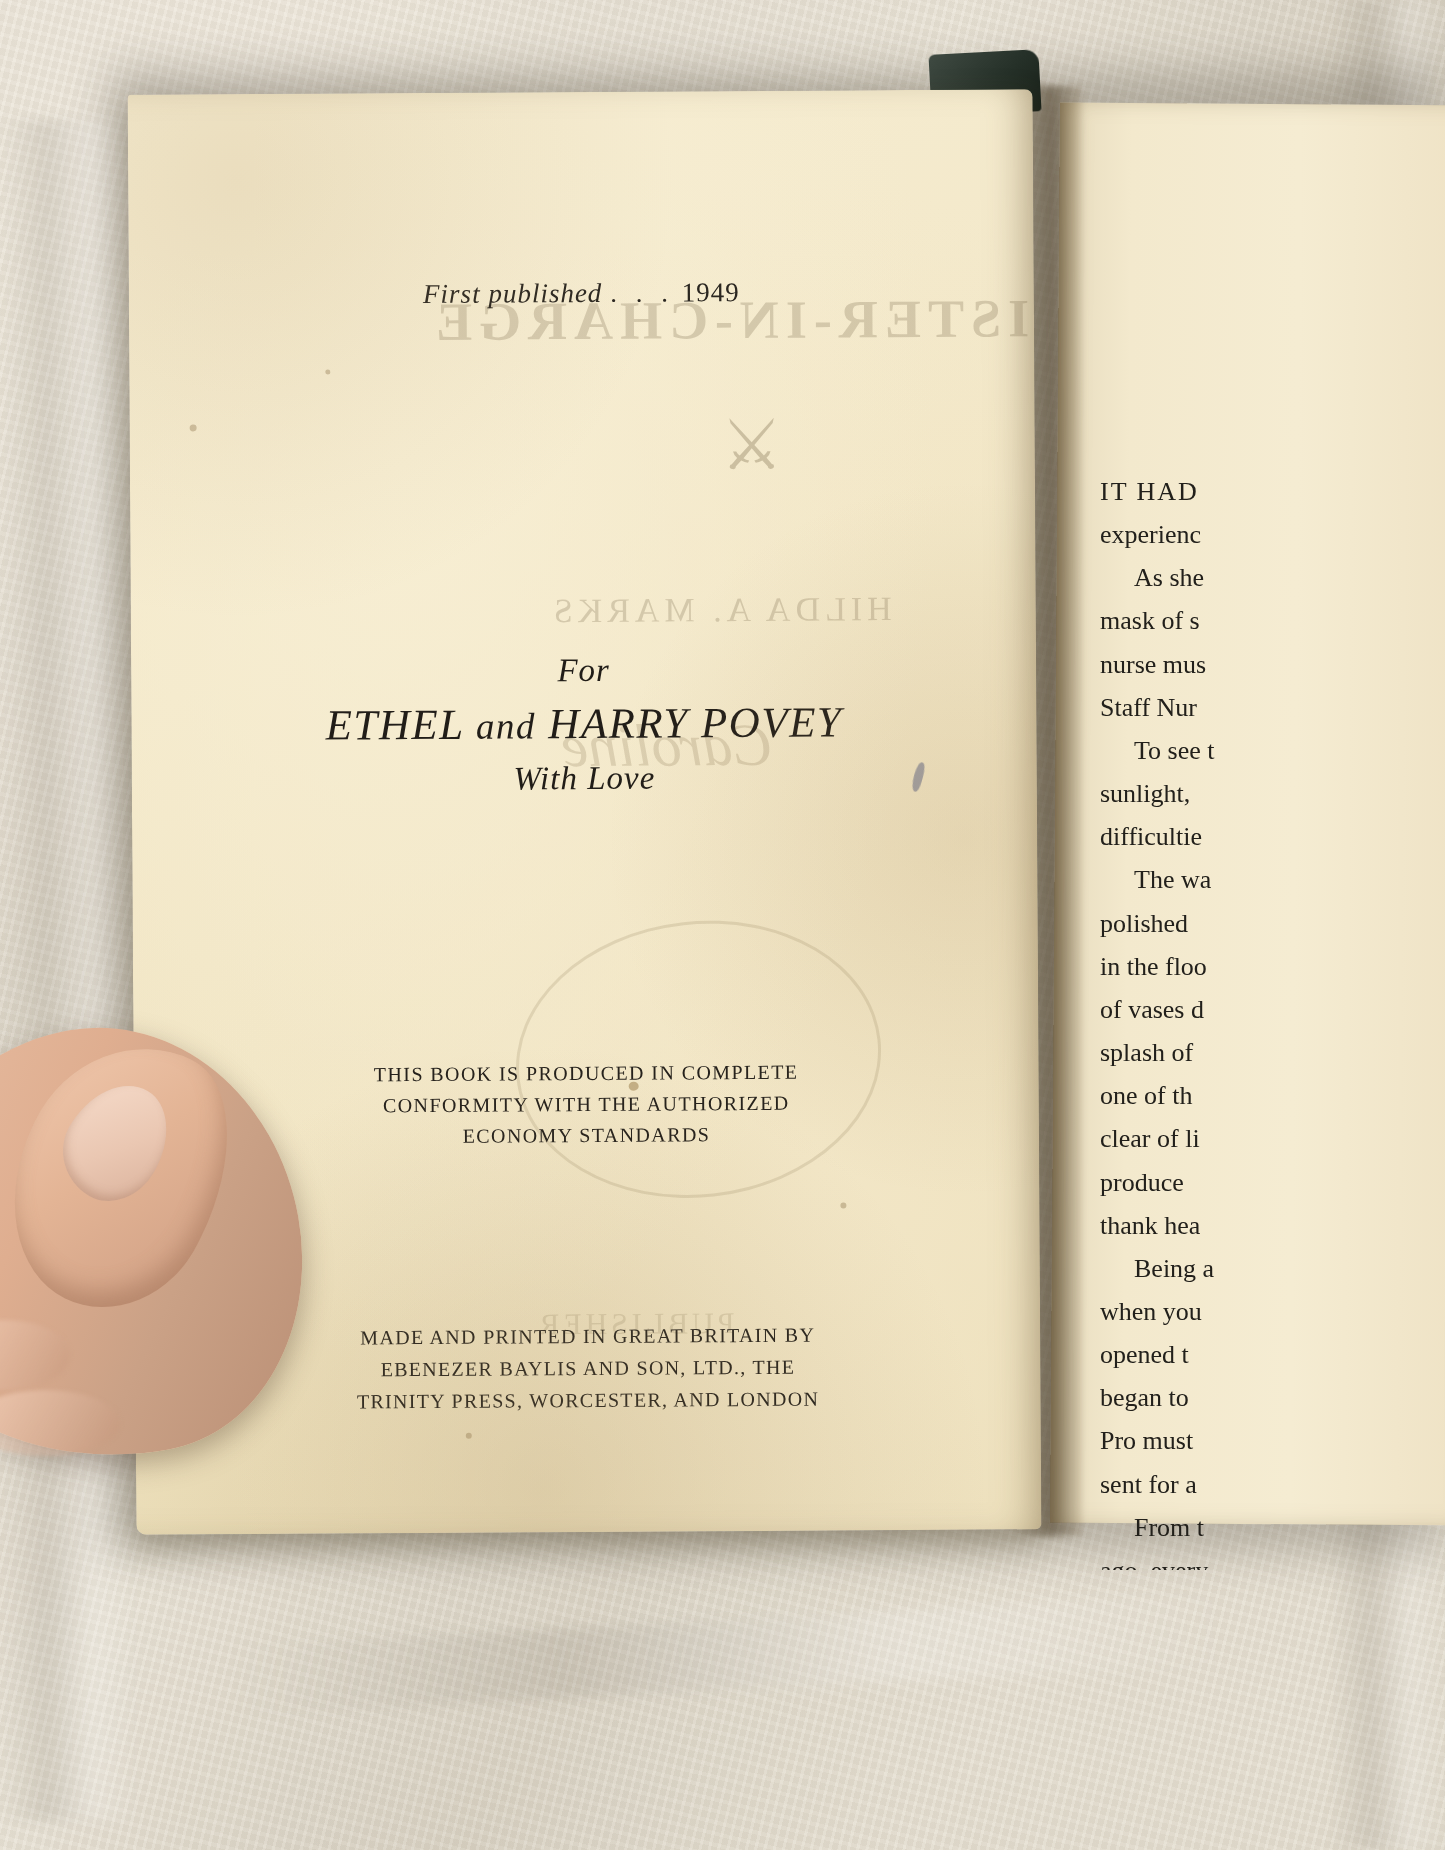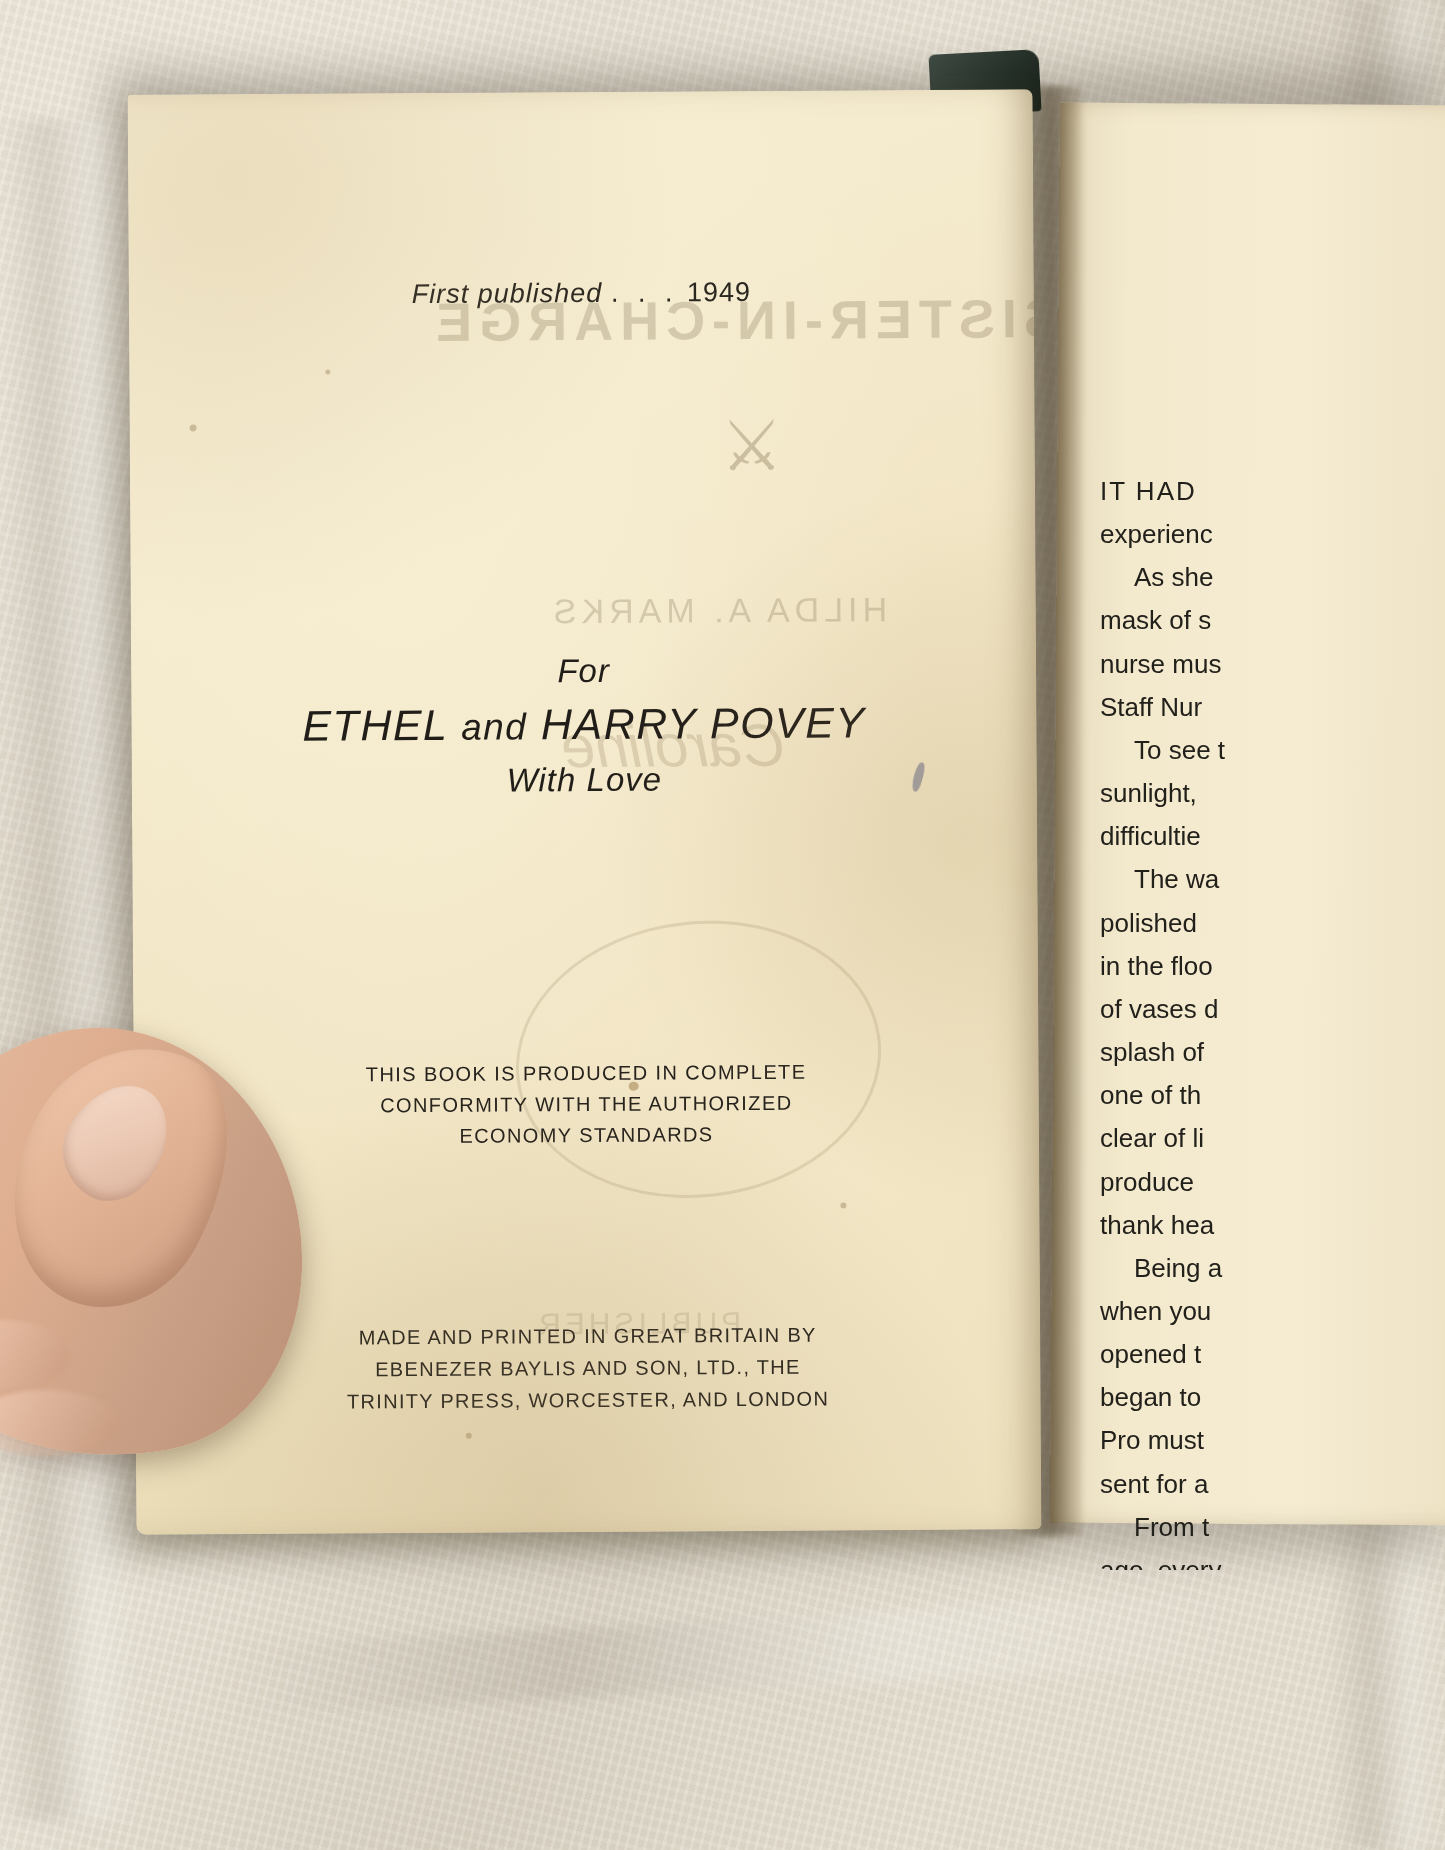--- a/index.html
+++ b/index.html
@@ -5,21 +5,21 @@
   html, body {
     margin: 0;
     padding: 0;
     background: #b7b0a6;
   }
   #scene {
     position: relative;
     width: 1445px;
     height: 1850px;
     overflow: hidden;
-    font-family: Liberation Sans, sans-serif;
+    font-family: Liberation Serif, serif;
     background: #ded7c9;
   }
 
   
   .cloth {
     position: absolute;
     inset: 0;
     background:
       radial-gradient(ellipse at 18% 8%, #efe9dd 0%, rgba(239,233,221,0) 46%),
       radial-gradient(ellipse at 88% 92%, #e6e0d2 0%, rgba(230,224,210,0) 55%),

